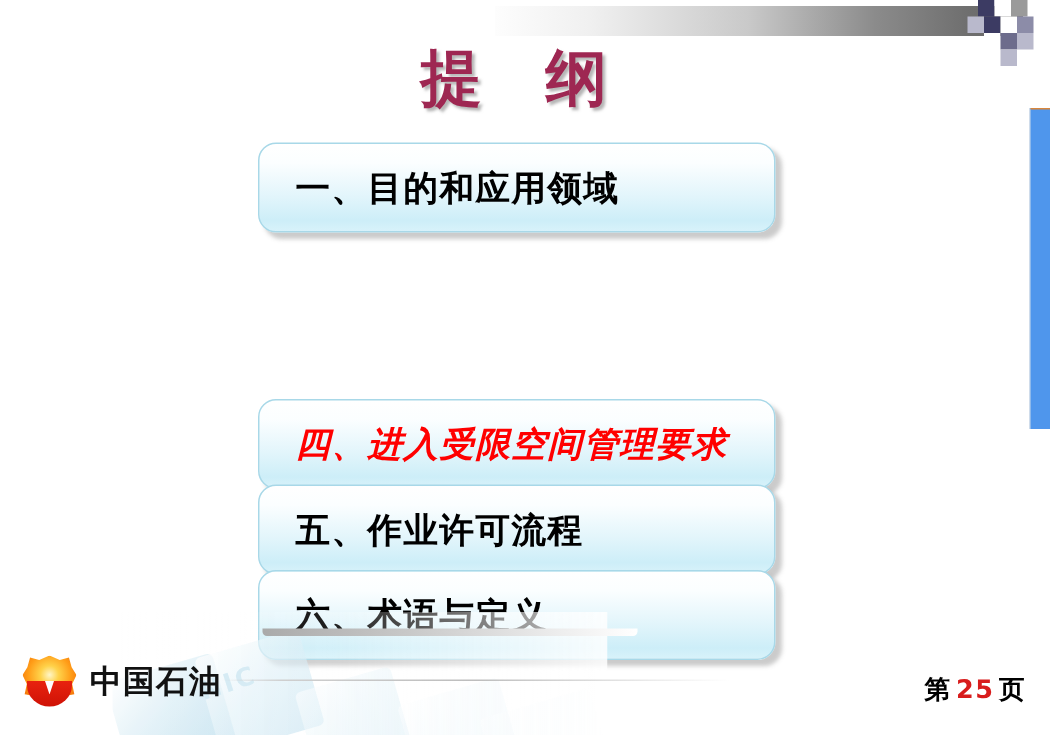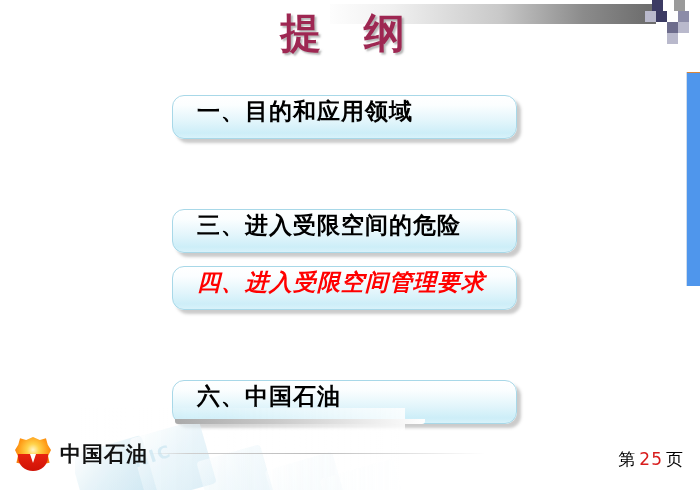--- a/index.html
+++ b/index.html
@@ -105,44 +105,44 @@
     width: 250px;
     height: 5px;
     background: linear-gradient(to right, #aaaaaa 0%, #c9c9c9 40%, #eeeeee 80%, #ffffff 100%);
     border-radius: 0 0 3px 3px;
   }
 
   
   .title {
     position: absolute;
     left: 0;
-    top: 6px;
+    top: 25px;
     width: 699px;
     text-align: center;
     font-family: "DejaVu Serif", "Liberation Serif", serif;
     font-size: 41px;
     font-weight: bold;
     letter-spacing: 14px;
     color: #9e2752;
     text-shadow: 2px 2px 2px rgba(120,120,120,.55);
   }
 
   
   .btn {
     position: absolute;
     left: 172px;
     width: 345px;
-    height: 44px;
+    height: 60px;
     border: 1px solid #a8d8e8;
     border-radius: 12px;
     background: linear-gradient(to bottom, #ffffff 0%, #fbfeff 22%, #e2f5fb 60%, #cdeef8 88%, #d8f2fa 100%);
     box-shadow: 4px 4px 3px rgba(140,140,140,.45);
     box-sizing: border-box;
     display: flex;
-    align-items: flex-start;
+    align-items: center;
   }
   .btn-label {
     font-family: "DejaVu Sans", "Liberation Sans", sans-serif;
     font-size: 23px;
     font-weight: bold;
     color: #000000;
     padding-left: 24px;
     letter-spacing: 1px;
     white-space: nowrap;
   }
@@ -204,21 +204,21 @@
     letter-spacing: 1px;
   }
 
   
   .page-num {
     position: absolute;
     right: 16px;
     top: 448px;
     font-family: "DejaVu Sans", "Liberation Sans", sans-serif;
     font-size: 17px;
-    font-weight: normal;
+    font-weight: bold;
     color: #000000;
     letter-spacing: 1px;
   }
   .page-num .num { color: #d81c1c; padding: 0 3px; }
 </style>
 </head>
 <body>
 
 <div id="slide">
 
@@ -236,28 +236,28 @@
   <div class="chk b" style="left:678px; top:22px;"></div>
   <div class="chk b" style="left:667px; top:33px;"></div>
 
   <div class="right-bar"></div>
 
   <div class="title">提 纲</div>
 
   <div class="btn i0">
     <span class="btn-label">一、目的和应用领域</span>
   </div>
-  <div class="btn i2">
-    <span class="btn-label">三、进入受限空间的危险</span>
-  </div>
   <div class="btn i3 highlight">
     <span class="btn-label">四、进入受限空间管理要求</span>
   </div>
+  <div class="btn i4">
+    <span class="btn-label">五、作业许可流程</span>
+  </div>
   <div class="btn i5">
-    <span class="btn-label">六、中国石油</span>
+    <span class="btn-label">六、术语与定义</span>
   </div>
 
   <div class="photo-wash">
     <div class="wash-key wash-k1"></div>
     <div class="wash-key wash-k2"></div>
     <div class="wash-key wash-k3"></div>
     <div class="wash-key wash-k4"></div>
     <div class="wash-key wash-k5"></div>
     <div class="wash-text">NIC</div>
     <div class="wash-fade"></div>

